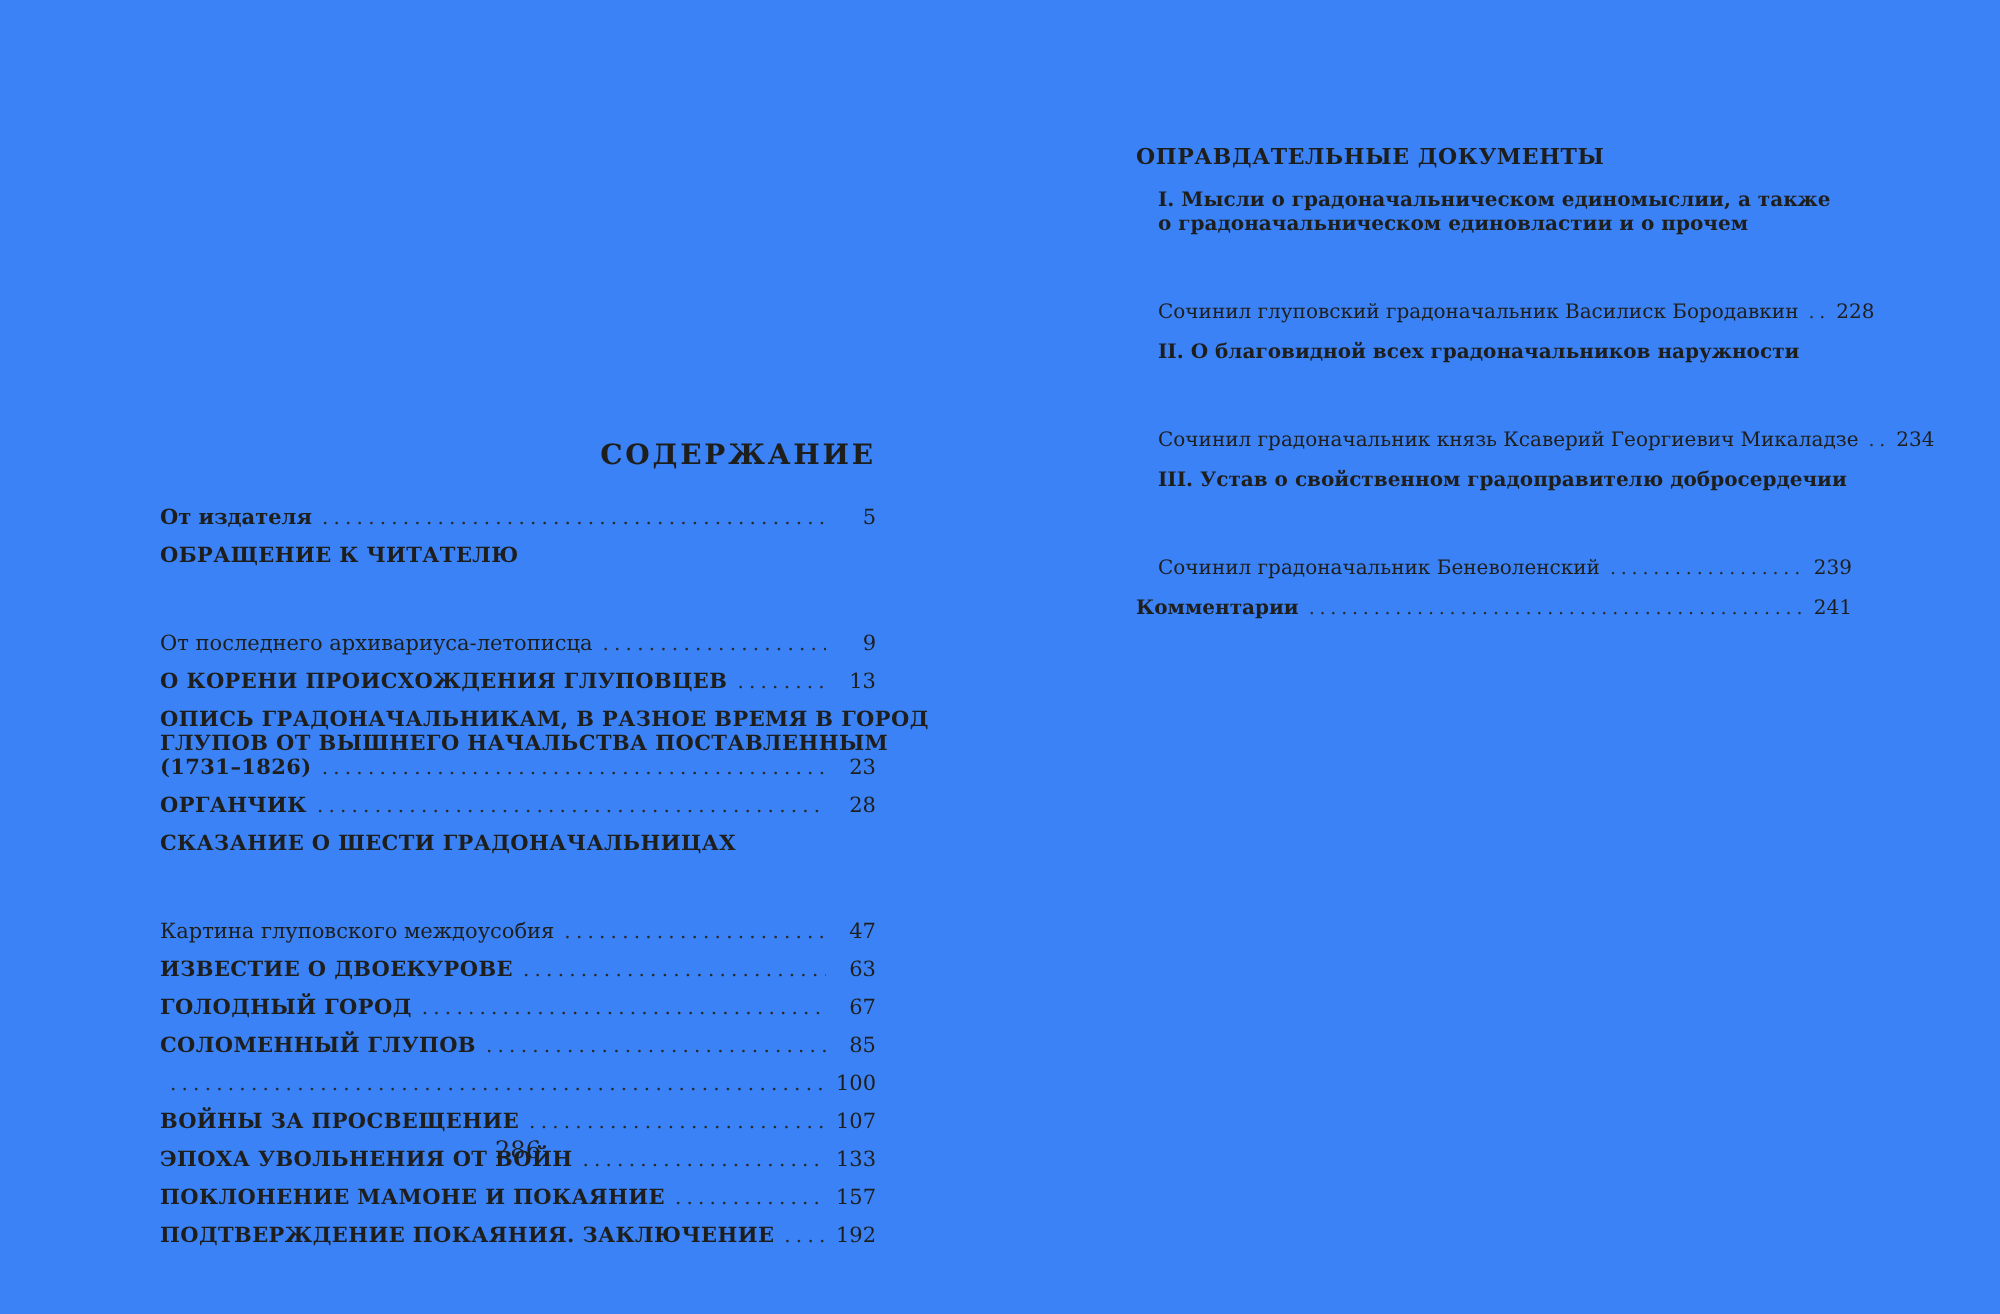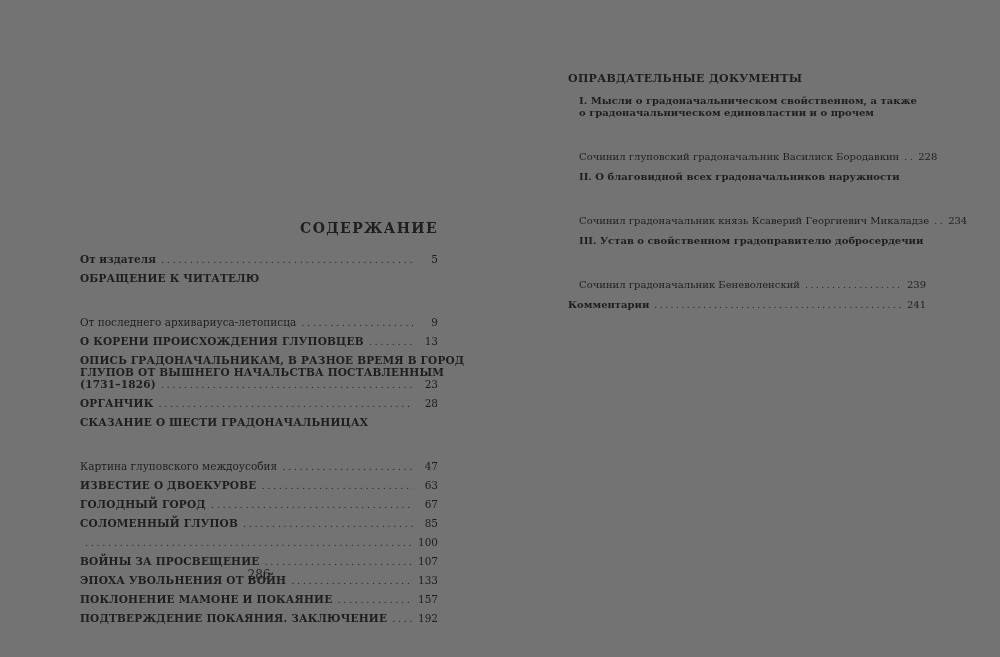--- a/index.html
+++ b/index.html
@@ -11,21 +11,21 @@
     width: 1000px;
     height: 657px;
     font-family: "DejaVu Serif", "Liberation Serif", serif;
     color: #1e1e1c;
     overflow: hidden;
   }
   .spread {
     position: relative;
     width: 1000px;
     height: 657px;
-    background: #737373;
+    background: #3b82f6;
   }
   
   .left-page {
     position: absolute;
     left: 80px;
     top: 221px;
     width: 358px;
   }
   .toc-heading {
     text-align: right;
@@ -100,21 +100,21 @@
 </head>
 <body>
 
 <div class="spread">
 
   <div class="right-page">
     <div class="rp-heading">ОПРАВДАТЕЛЬНЫЕ ДОКУМЕНТЫ</div>
     <div class="rp-entries" id="right-entries">
         <div class="entry">
           <div class="line">
-            <span class="t plain">I. Мысли о градоначальническом свойственном, а также</span>
+            <span class="t plain">I. Мысли о градоначальническом единомыслии, а также</span>
           </div>
           <div class="line">
             <span class="t plain">о градоначальническом единовластии и о прочем</span>
           </div>
           <div class="line">
             <span class="t italic">Сочинил глуповский градоначальник Василиск Бородавкин</span>
             <span class="leader"></span>
             <span class="pg">228</span>
           </div>
         </div>

